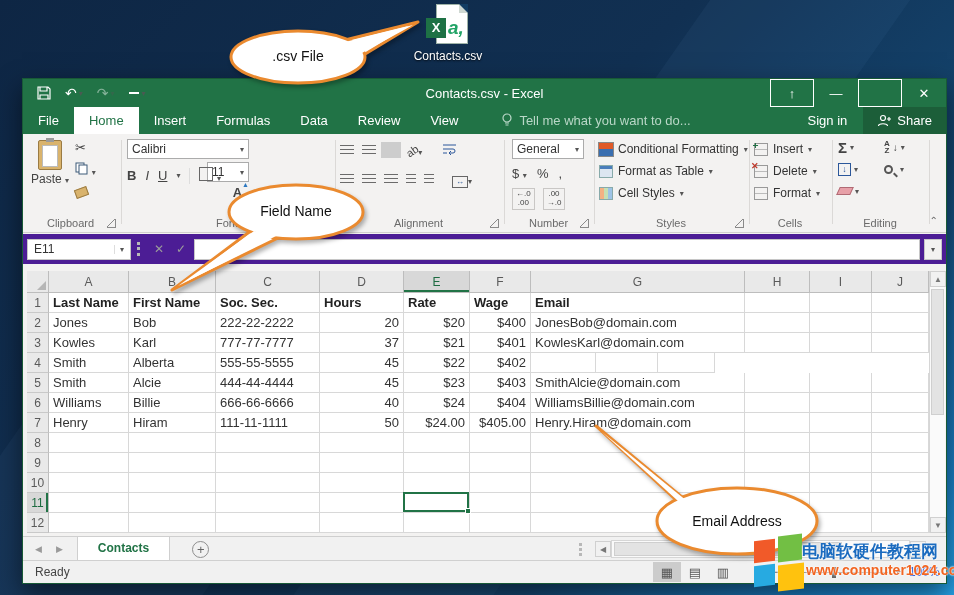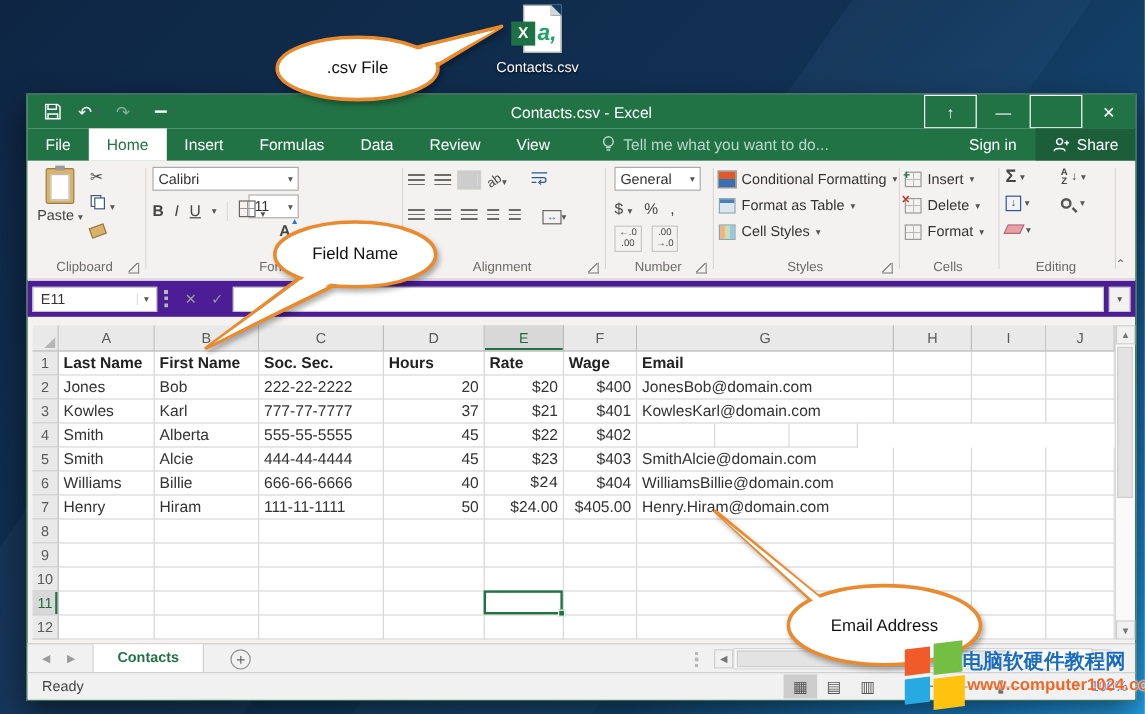--- a/index.html
+++ b/index.html
@@ -505,21 +505,21 @@
           <div class="cell" style="width: 65px;"></div>
           <div class="cell" style="width: 62px;"></div>
           <div class="cell" style="width: 57px;"></div>
         </div>
         <div class="grow">
           <div class="rh" style="width: 22px;">6</div>
           <div class="cell" style="width: 80px;">Williams</div>
           <div class="cell" style="width: 87px;">Billie</div>
           <div class="cell" style="width: 104px;">666-66-6666</div>
           <div class="cell num" style="width: 84px;">40</div>
-          <div class="cell num" style="width: 66px; font-family: Liberation Mono, monospace;">$24</div>
+          <div class="cell num" style="width: 66px;">$24</div>
           <div class="cell num" style="width: 61px;">$404</div>
           <div class="cell" style="width: 214px;">WilliamsBillie@domain.com</div>
           <div class="cell" style="width: 65px;"></div>
           <div class="cell" style="width: 62px;"></div>
           <div class="cell" style="width: 57px;"></div>
         </div>
         <div class="grow">
           <div class="rh" style="width: 22px;">7</div>
           <div class="cell" style="width: 80px;">Henry</div>
           <div class="cell" style="width: 87px;">Hiram</div>

